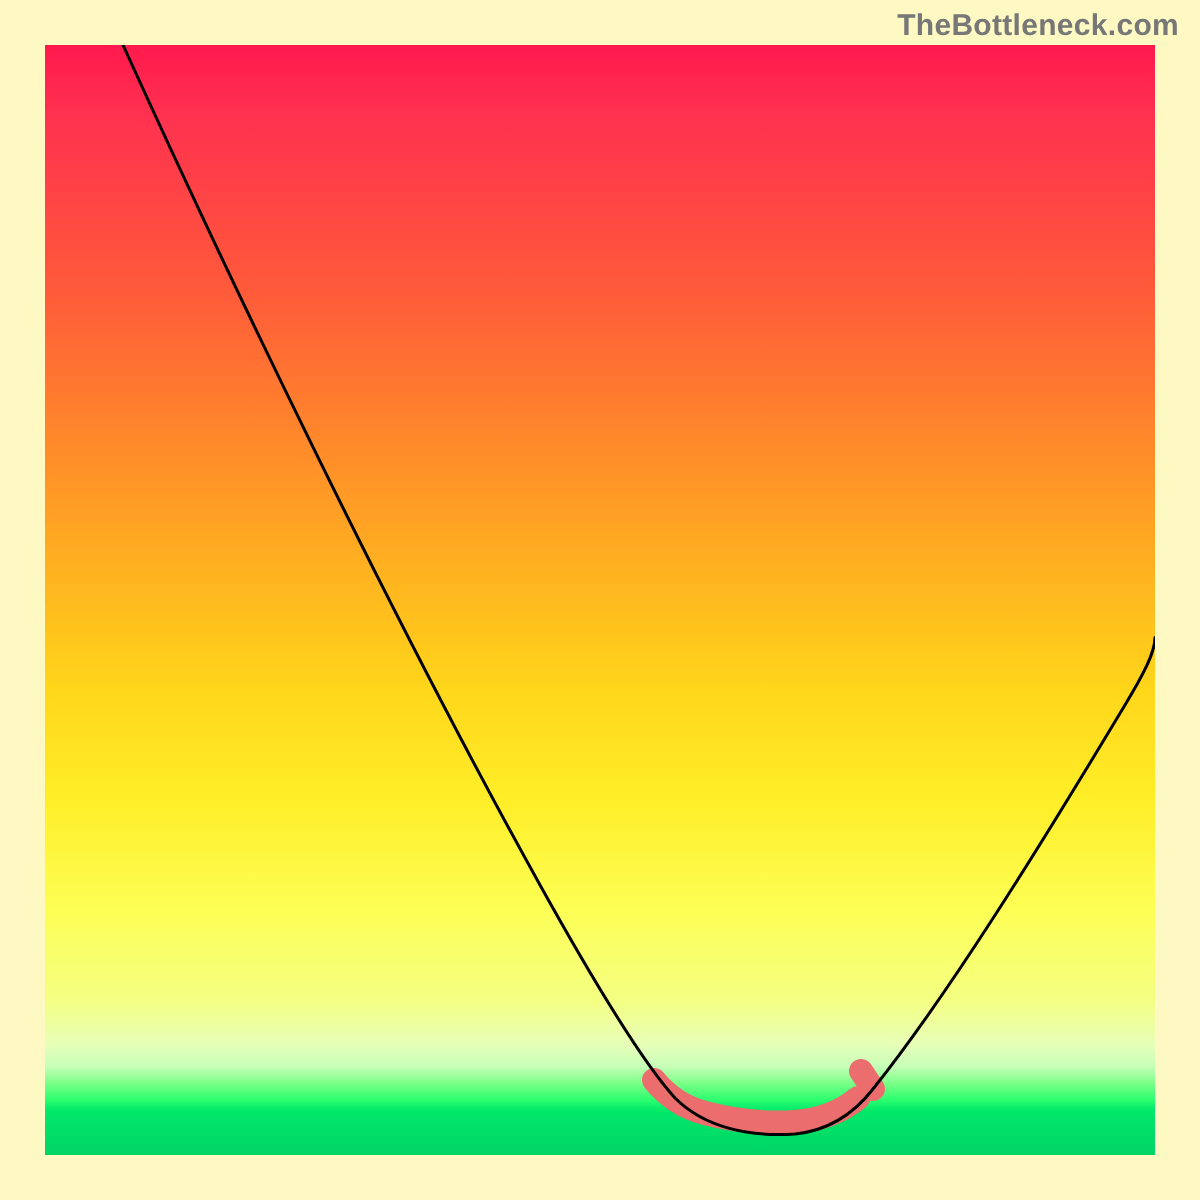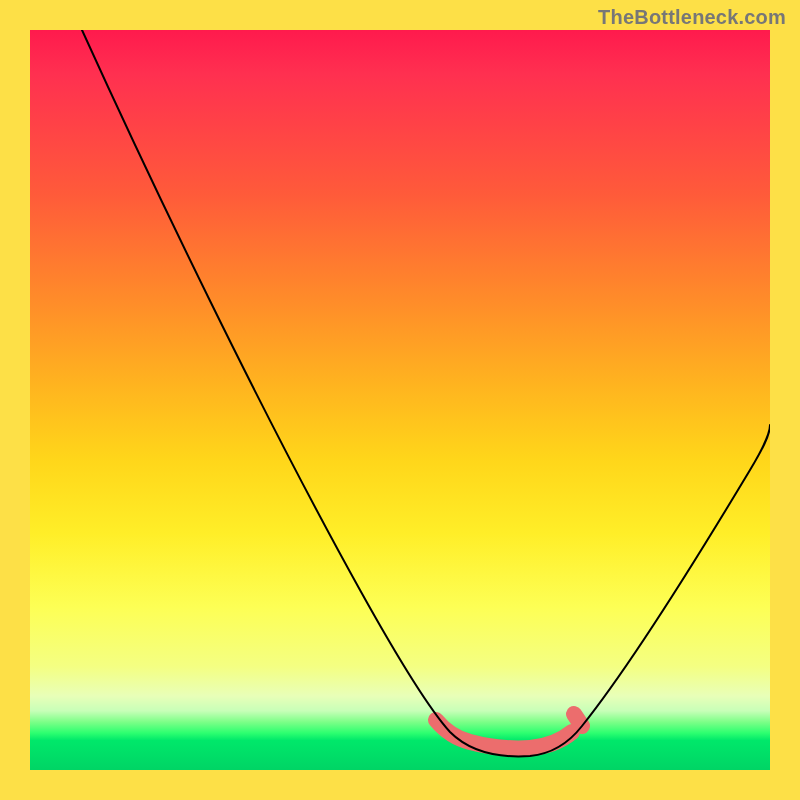--- a/index.html
+++ b/index.html
@@ -8,21 +8,21 @@
     width: 800px;
     height: 800px;
     background: #000;
     overflow: hidden;
     font-family: Arial, Helvetica, sans-serif;
   }
   .frame {
     position: relative;
     width: 800px;
     height: 800px;
-    background: #fde047;
+    background: #fef9c3;
   }
   .plot-area {
     position: absolute;
     left: 30px;
     top: 30px;
     width: 740px;
     height: 740px;
     
     background: linear-gradient(
       to bottom,

